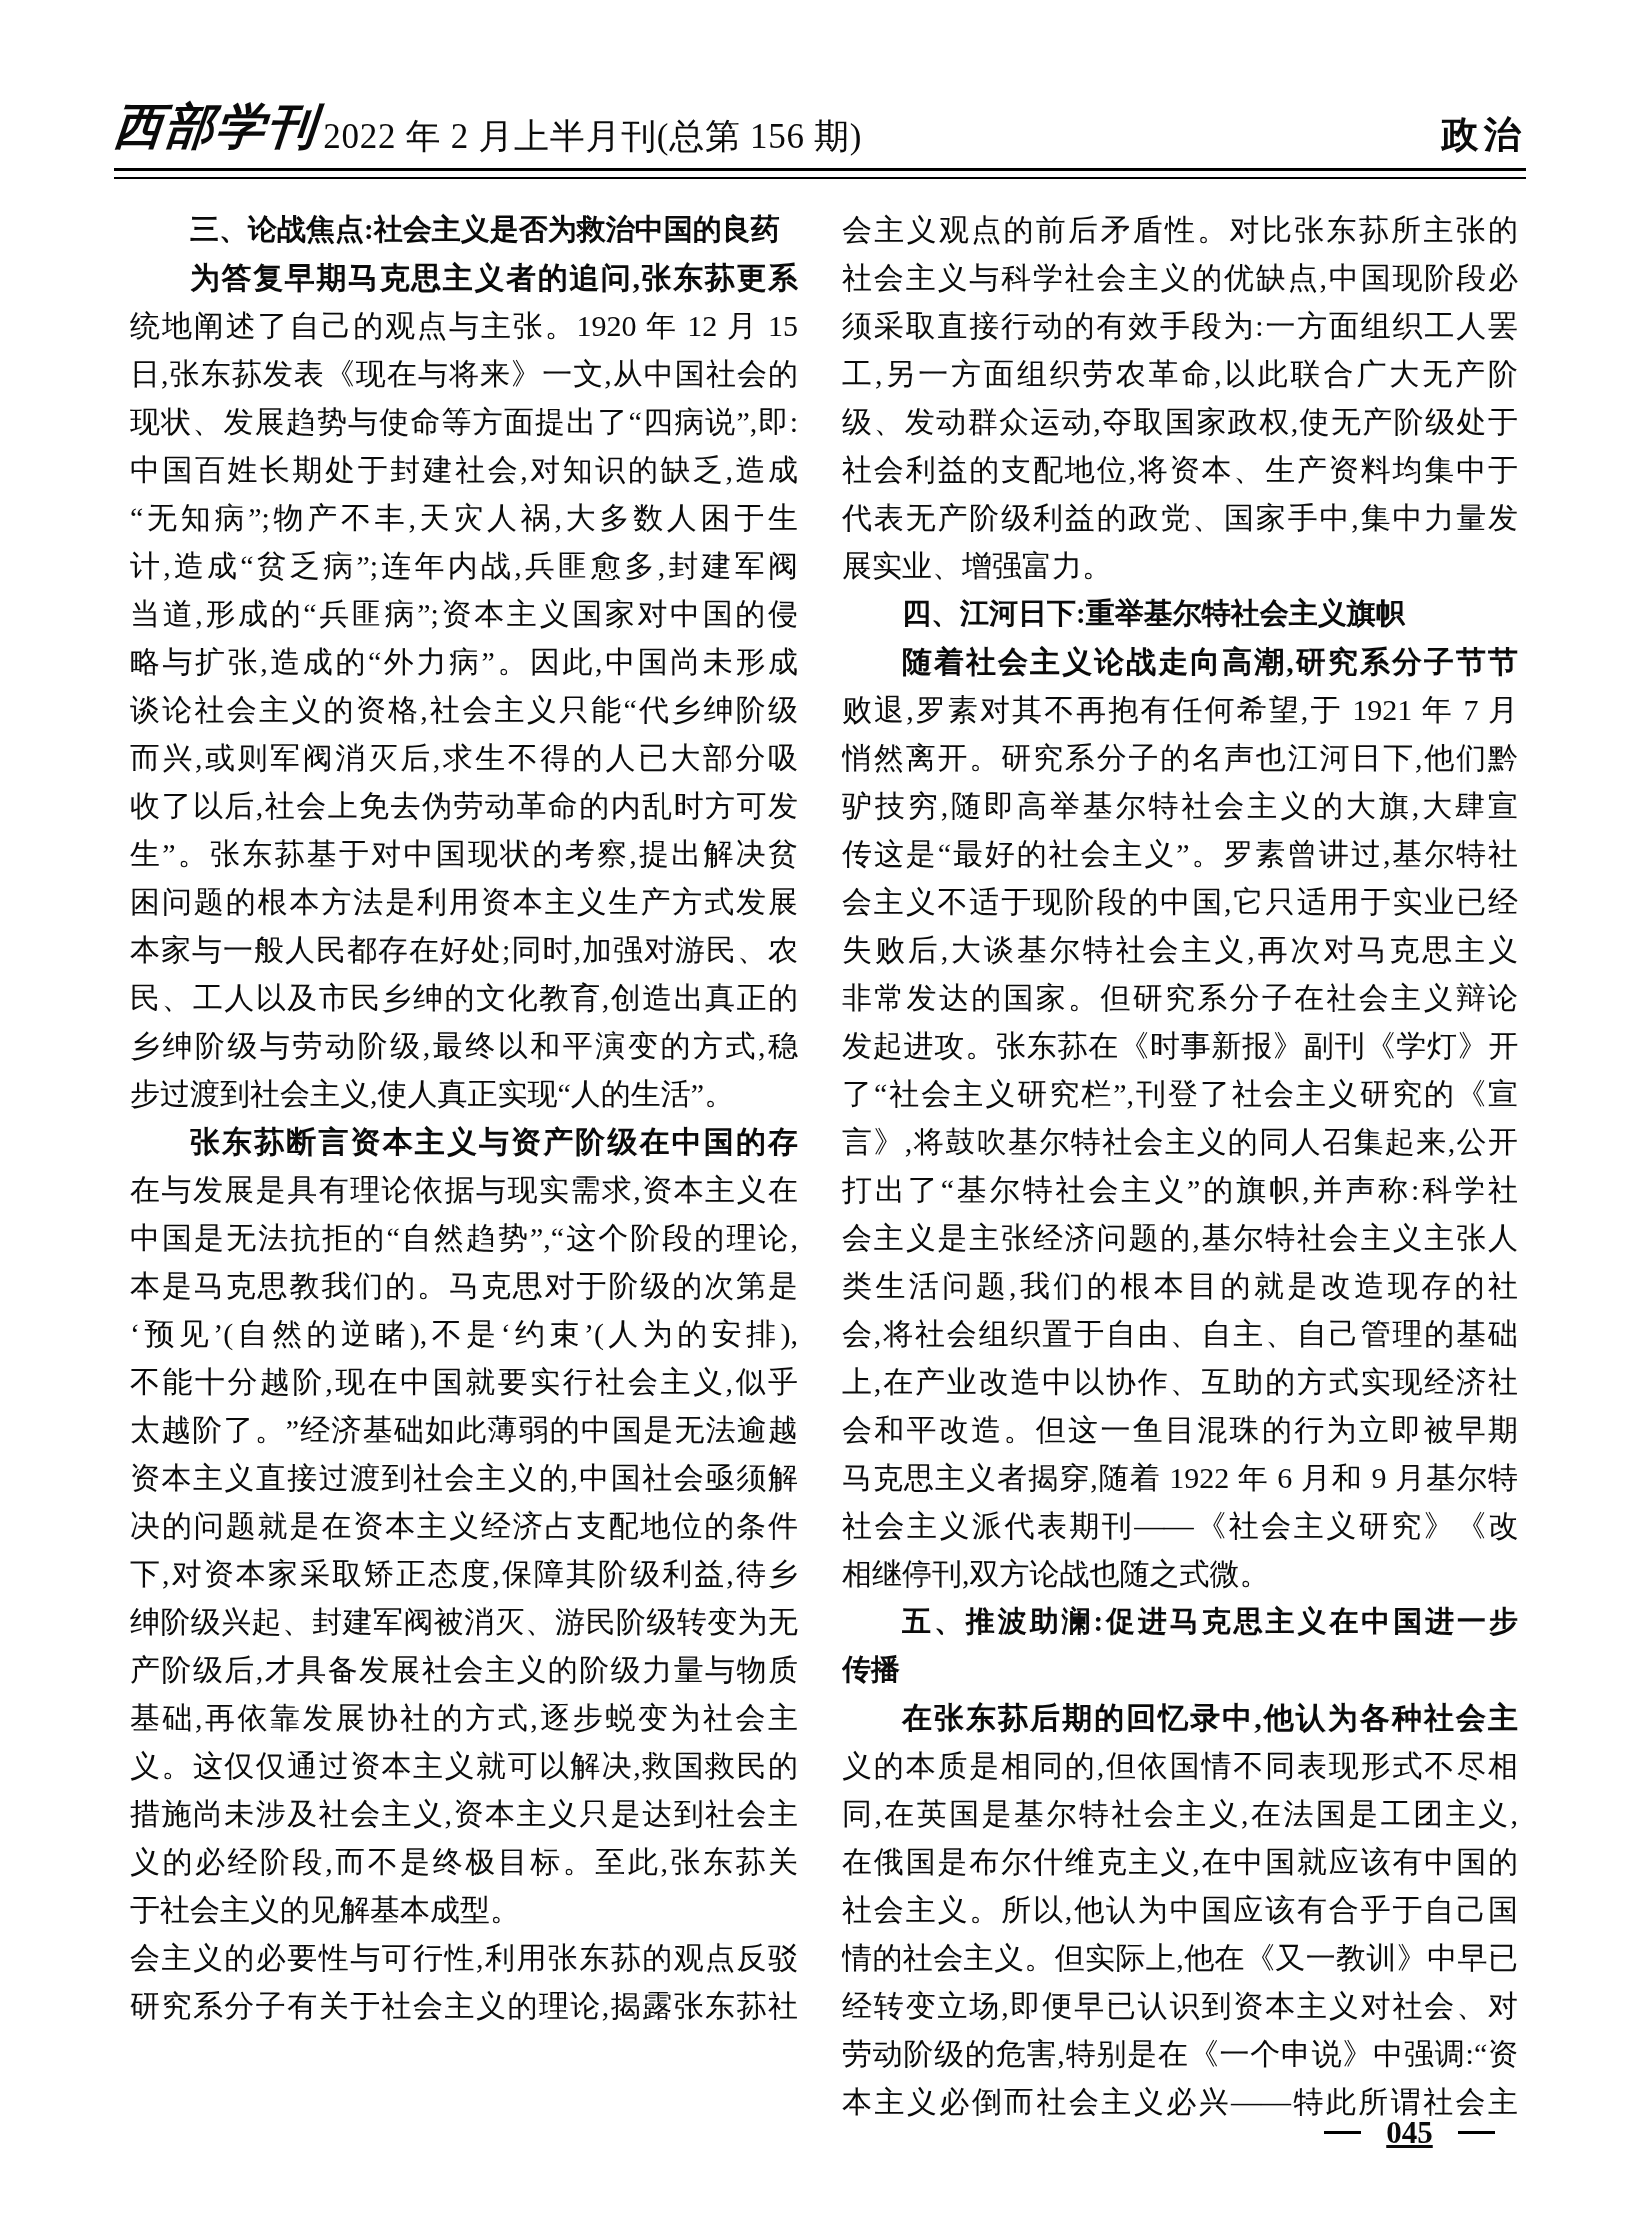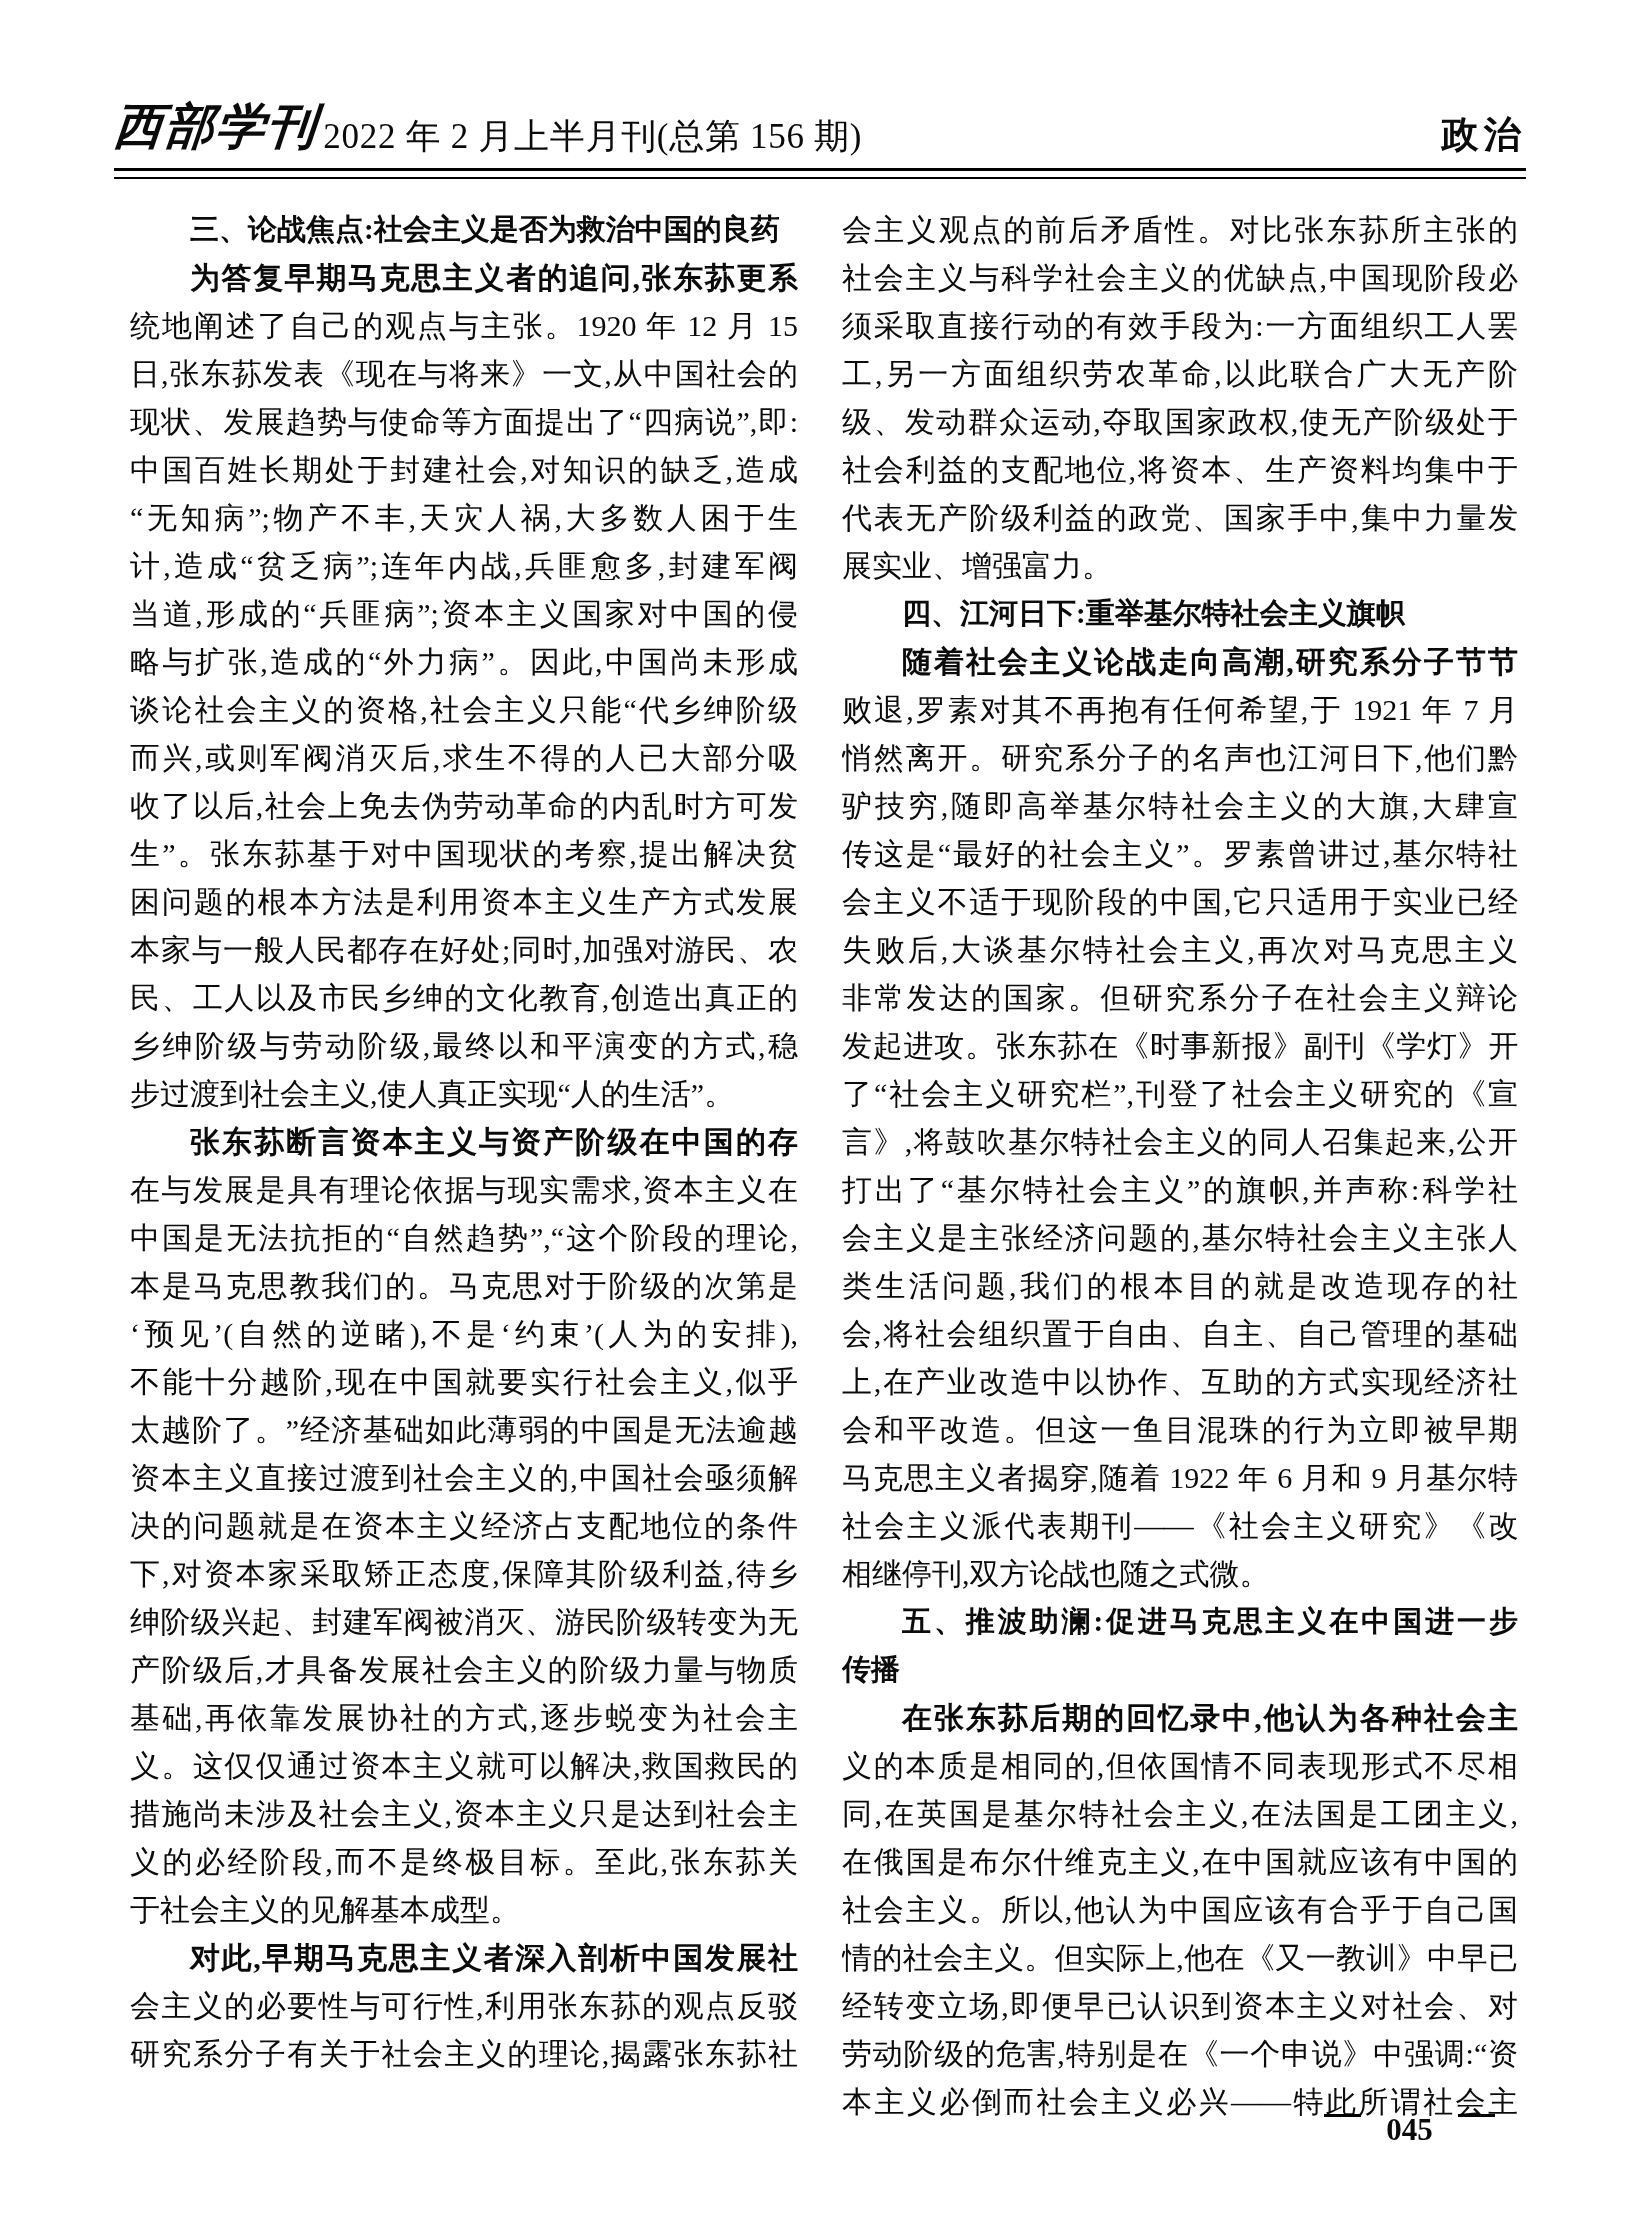--- a/index.html
+++ b/index.html
@@ -22,21 +22,21 @@
   .col-left{left:130px;width:668px;}
   .col-right{left:842px;width:676px;}
   .ln{height:48px;line-height:47px;font-size:30px;text-align:justify;
       text-align-last:justify;overflow:hidden;}
   .ln.nj{text-align-last:left;}
   .ln.ind{text-indent:60px;font-weight:bold;}
   .ln.hd{font-weight:bold;font-size:29px;}
 
   
   .ftr{position:absolute;top:2114px;left:1283px;width:253px;height:37px;
-       display:flex;align-items:flex-start;justify-content:center;gap:25px;}
+       display:flex;align-items:center;justify-content:center;gap:25px;text-decoration:underline;}
   .fdash{width:37px;height:3.3px;background:#000;}
   .fnum{font-size:31px;font-weight:bold;line-height:1;}
 </style>
 </head>
 <body>
 
 <div class="page">
 
   <div class="hdr">
     <span class="logo">西部学刊</span>
@@ -76,21 +76,20 @@
       <div class="ln">资本主义直接过渡到社会主义的,中国社会亟须解</div>
       <div class="ln">决的问题就是在资本主义经济占支配地位的条件</div>
       <div class="ln">下,对资本家采取矫正态度,保障其阶级利益,待乡</div>
       <div class="ln">绅阶级兴起、封建军阀被消灭、游民阶级转变为无</div>
       <div class="ln">产阶级后,才具备发展社会主义的阶级力量与物质</div>
       <div class="ln">基础,再依靠发展协社的方式,逐步蜕变为社会主</div>
       <div class="ln">义。这仅仅通过资本主义就可以解决,救国救民的</div>
       <div class="ln">措施尚未涉及社会主义,资本主义只是达到社会主</div>
       <div class="ln">义的必经阶段,而不是终极目标。至此,张东荪关</div>
       <div class="ln nj">于社会主义的见解基本成型。</div>
-      <div class="ln ind">对此,早期马克思主义者深入剖析中国发展社</div>
       <div class="ln">会主义的必要性与可行性,利用张东荪的观点反驳</div>
       <div class="ln">研究系分子有关于社会主义的理论,揭露张东荪社</div>
     </div>
   <div class="col col-right" id="col-right">
       <div class="ln">会主义观点的前后矛盾性。对比张东荪所主张的</div>
       <div class="ln">社会主义与科学社会主义的优缺点,中国现阶段必</div>
       <div class="ln">须采取直接行动的有效手段为:一方面组织工人罢</div>
       <div class="ln">工,另一方面组织劳农革命,以此联合广大无产阶</div>
       <div class="ln">级、发动群众运动,夺取国家政权,使无产阶级处于</div>
       <div class="ln">社会利益的支配地位,将资本、生产资料均集中于</div>

